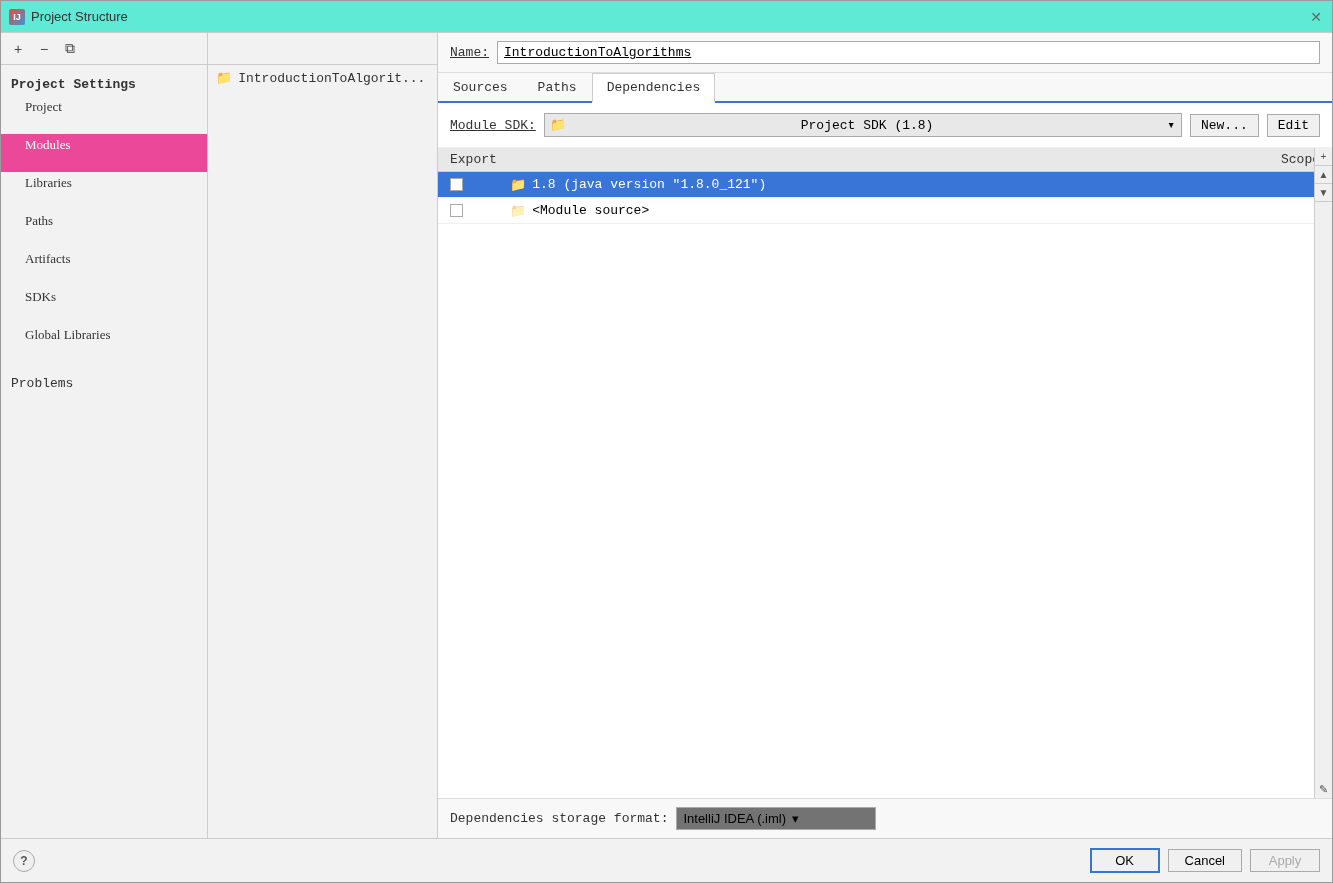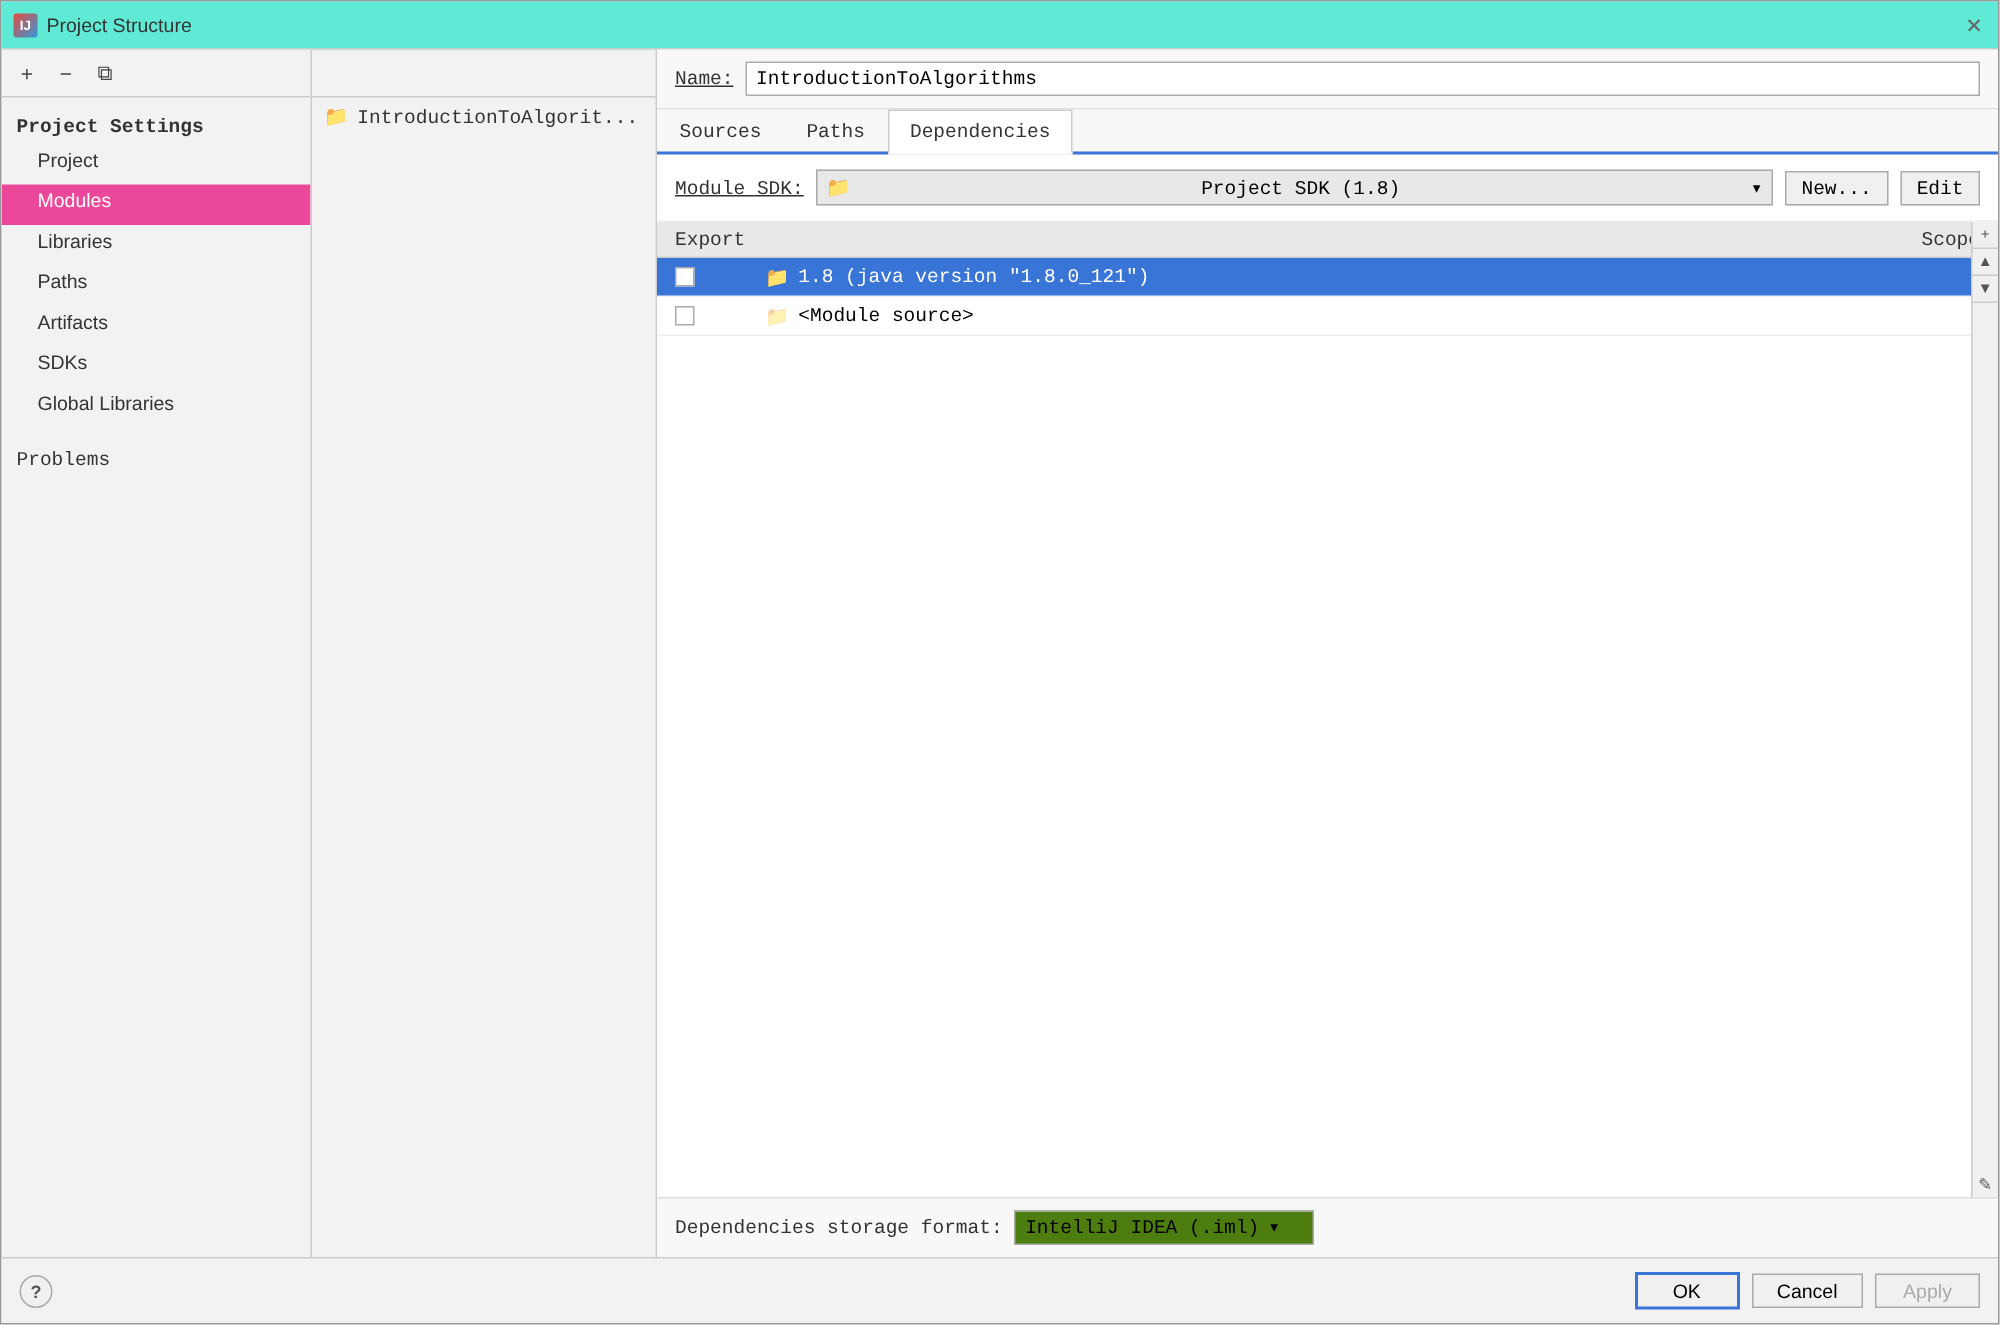--- a/index.html
+++ b/index.html
@@ -101,25 +101,25 @@
       padding: 8px 0;
     }
     .section-header {
       font-weight: bold;
       font-size: 13px;
       color: #333;
       padding: 4px 10px;
       font-family: 'Courier New', monospace;
     }
     .nav-item {
-      padding: 3px 10px 9px 24px;
-      cursor: pointer;
-      color: #333;
-      font-size: 13px;
-      font-family: Liberation Sans, sans-serif;
+      padding: 3px 10px 19px 24px;
+      cursor: pointer;
+      color: #333;
+      font-size: 13px;
+      font-family: Liberation Serif, serif;
     }
     .nav-item.active {
       background: #ec4899;
       color: white;
     }
     .problems-item {
       padding: 6px 10px;
       cursor: pointer;
       color: #333;
       font-size: 13px;
@@ -164,20 +164,21 @@
       flex-direction: column;
       background: white;
     }
     .name-bar {
       display: flex;
       align-items: center;
       padding: 8px 12px;
       gap: 8px;
       border-bottom: 1px solid #ddd;
       background: #f8f8f8;
+      text-decoration: underline;
     }
     .name-label {
       font-size: 13px;
       color: #333;
       text-decoration: underline;
       font-family: 'Courier New', monospace;
     }
     .name-input {
       flex: 1;
       border: 1px solid #aaa;
@@ -345,23 +346,23 @@
     }
     .storage-label {
       font-size: 13px;
       color: #333;
       font-family: 'Courier New', monospace;
       white-space: nowrap;
     }
     .storage-select {
       border: 1px solid #aaa;
       padding: 3px 6px;
-      font-family: Liberation Mono, monospace;
-      font-size: 13px;
-      background: #4d7c0f;
+      font-family: Liberation Sans, sans-serif;
+      font-size: 13px;
+      background: #737373;
       display: flex;
       align-items: center;
       gap: 6px;
       cursor: pointer;
       min-width: 200px;
     }
     .footer {
       display: flex;
       align-items: center;
       justify-content: flex-end;

